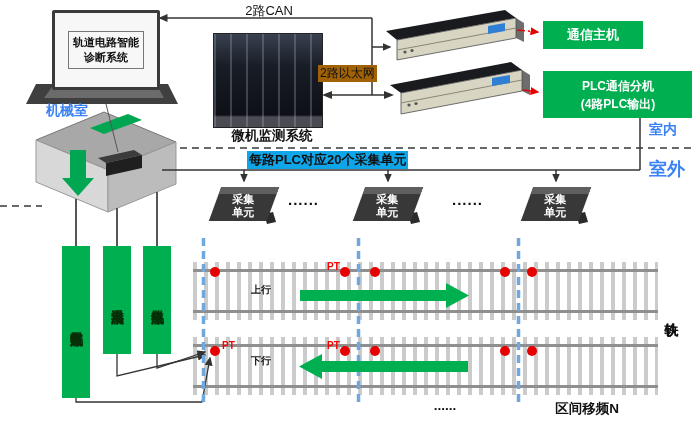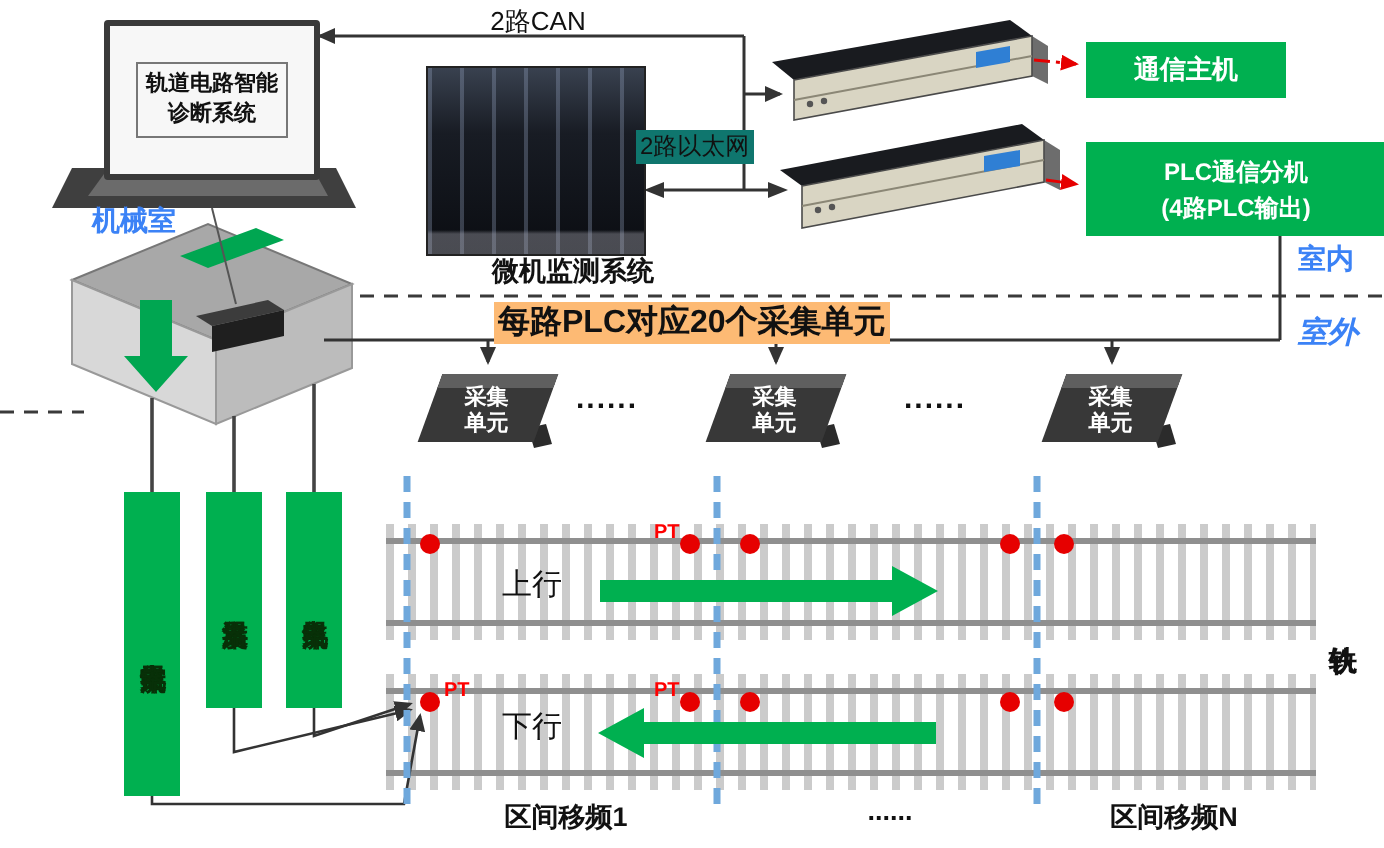--- a/index.html
+++ b/index.html
@@ -55,26 +55,26 @@
     transform:skewX(-20deg);box-shadow:inset 0 7px 0 #5f5f5f;
     display:flex;align-items:center;justify-content:center;
   }
   .unit-txt{
     transform:skewX(20deg);width:28px;text-align:center;color:#fff;
     font-size:11px;font-weight:bold;line-height:1.2;white-space:normal;margin-top:4px;
   }
   .ellipsis{font-weight:bold;font-size:15px;letter-spacing:1px;}
   .pt-dot{position:absolute;width:10px;height:10px;border-radius:50%;background:#e60000;z-index:4;}
   .pt-lbl{position:absolute;z-index:4;color:#FF0000;font-weight:bold;font-size:10px;}
-  .dir-lbl{font-size:15px;font-weight:normal;z-index:3;}
+  .dir-lbl{font-size:10px;font-weight:bold;z-index:3;}
   .section-lbl{font-size:13.5px;font-weight:bold;text-align:center;z-index:3;}
   .rail-lbl{writing-mode:vertical-rl;text-orientation:upright;font-size:14px;font-weight:bold;z-index:3;}
-  .note{font-size:16px;font-weight:600;background:#fdba74;padding:0 2px;z-index:3;}
-  .small-lbl{font-size:12px;background:#0f766e;padding:0 2px;z-index:3;}
-  .bold13{font-size:13.5px;font-weight:bold;text-align:right;z-index:3;}
+  .note{font-size:13px;font-weight:600;background:#0ea5e9;padding:0 2px;z-index:3;}
+  .small-lbl{font-size:12px;background:#a16207;padding:0 2px;z-index:3;}
+  .bold13{font-size:13.5px;font-weight:bold;text-align:center;z-index:3;}
 </style>
 </head>
 <body>
 
 <div id="canvas">
 
   <div class="track track-up">
     <div class="rail rail-top"></div>
     <div class="rail rail-bottom"></div>
   </div>
@@ -199,21 +199,21 @@
   <div class="green-box" style="left:543px;top:21px;width:100px;height:28px;font-size:13px;">
     <span>通信主机</span>
   </div>
 
   <div class="green-box" style="left:543px;top:71px;width:150px;height:47px;font-size:12px;line-height:1.5;">
     <span>PLC通信分机</span>
     <span>(4路PLC输出)</span>
   </div>
 
   <div class="lbl red" style="left:649px;top:121px;font-size:14px;">室内</div>
-  <div class="lbl red" style="left:649px;top:157px;font-size:15px;font-style:italic;">室外</div>
+  <div class="lbl red" style="left:649px;top:157px;font-size:18px;">室外</div>
 
   <div class="lbl red" style="left:46px;top:102px;font-size:14px;">机械室</div>
 
   <div class="lbl note" style="left:247px;top:151px;">每路PLC对应20个采集单元</div>
 
   <div class="unit" style="left:215px;">
     <div class="unit-txt">采集单元</div>
   </div>
   <div class="unit" style="left:359px;">
     <div class="unit-txt">采集单元</div>
@@ -247,19 +247,18 @@
   <div class="collector" style="left:62px;top:246px;width:28px;height:152px;">
     <span class="collector-txt">雷击电流采集器</span>
   </div>
   <div class="collector" style="left:103px;top:246px;width:28px;height:108px;">
     <span class="collector-txt">温度采集器</span>
   </div>
   <div class="collector" style="left:143px;top:246px;width:28px;height:108px;">
     <span class="collector-txt">电流采集器</span>
   </div>
 
-  <div class="lbl section-lbl" style="left:233px;top:400px;width:100px;">区间移频1</div>
   <div class="lbl section-lbl" style="left:415px;top:398px;width:60px;">......</div>
   <div class="lbl section-lbl" style="left:532px;top:400px;width:110px;">区间移频N</div>
 
   <div class="lbl rail-lbl" style="left:663px;top:312px;">铁轨</div>
 
 </div>
 
 </body></html>

